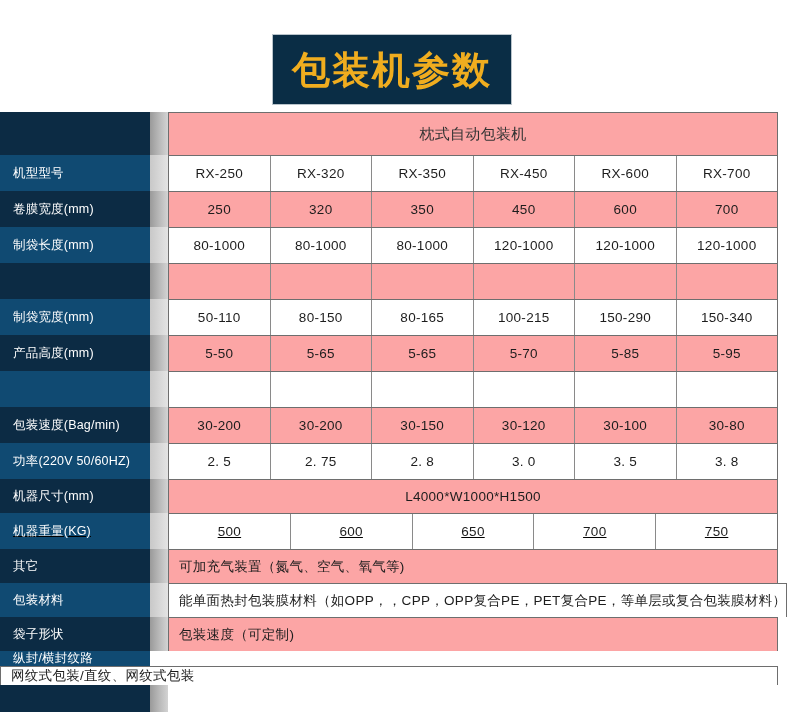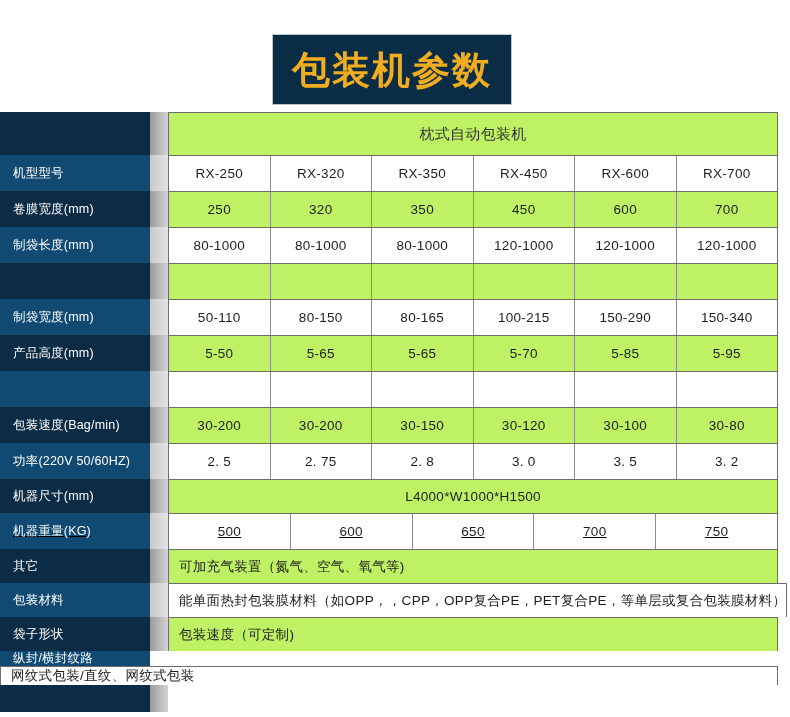--- a/index.html
+++ b/index.html
@@ -90,21 +90,21 @@
     box-sizing: border-box;
     border-left: 1px solid #6e6e6e;
     border-top: 1px solid #6e6e6e;
     border-right: 1px solid #6e6e6e;
     margin-right: 12px;
   }
   .spec-row:last-child .data-area {
     border-bottom: 1px solid #6e6e6e;
   }
   .data-area.fill-white { background: #ffffff; }
-  .data-area.fill-gray  { background: #bef264; }
+  .data-area.fill-gray  { background: #fca5a5; }
 
   .data-cell {
     flex: 1 1 0;
     box-sizing: border-box;
     display: flex;
     align-items: center;
     justify-content: center;
     font-size: 13.5px;
     color: #1d1d1d;
     border-left: 1px solid #8a8a8a;
@@ -243,21 +243,21 @@
     </div>
     <div class="spec-row" style="height: 36px;">
       <div class="label-cell shade-b">功率(220V 50/60HZ)</div>
       <div class="gap-cell shade-b"></div>
       <div class="data-area fill-white">
         <div class="data-cell">2. 5</div>
         <div class="data-cell">2. 75</div>
         <div class="data-cell">2. 8</div>
         <div class="data-cell">3. 0</div>
         <div class="data-cell">3. 5</div>
-        <div class="data-cell">3. 2</div>
+        <div class="data-cell">3. 8</div>
       </div>
     </div>
     <div class="spec-row" style="height: 34px;">
       <div class="label-cell shade-a">机器尺寸(mm)</div>
       <div class="gap-cell shade-a"></div>
       <div class="data-area fill-gray">
         <div class="data-cell span-all">L4000*W1000*H1500</div>
       </div>
     </div>
     <div class="spec-row" style="height: 36px; text-decoration: underline;">

